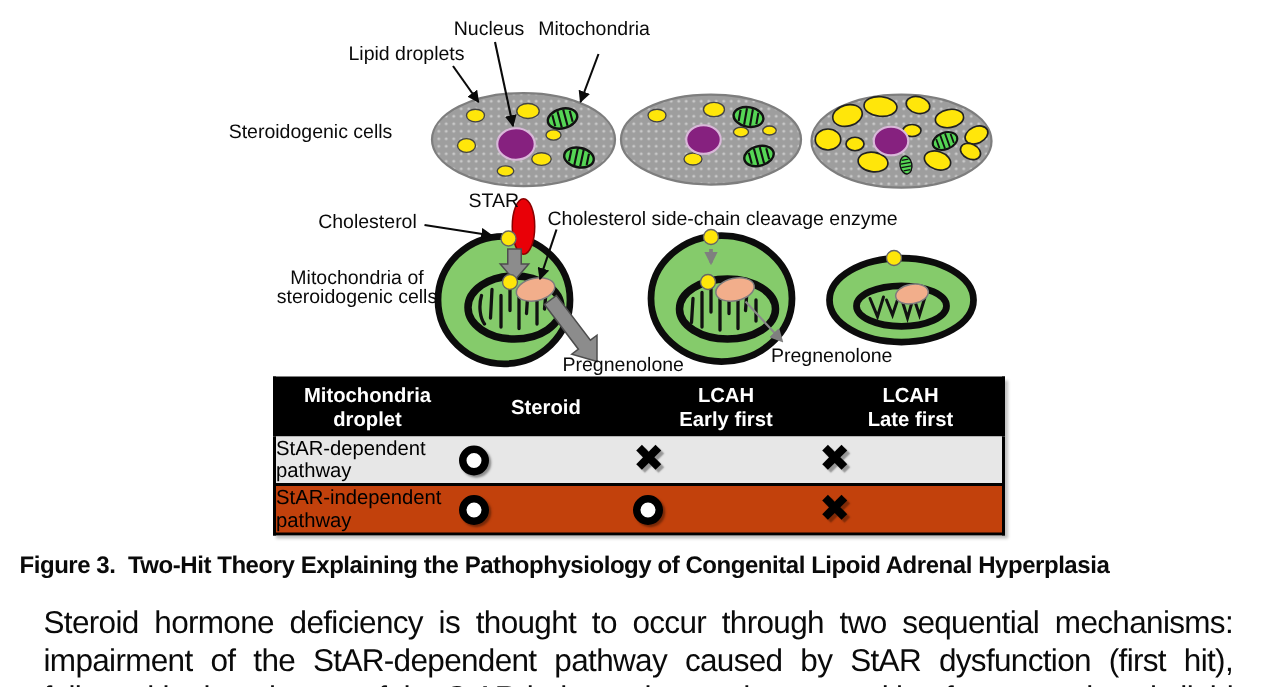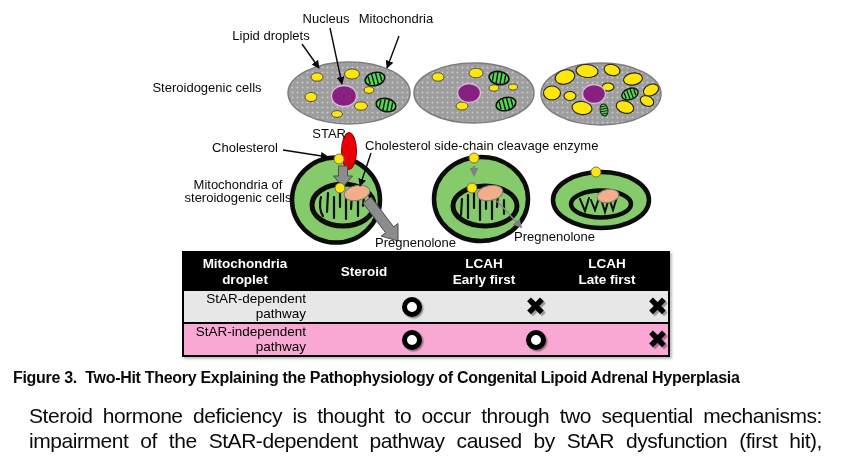--- a/index.html
+++ b/index.html
@@ -27,24 +27,24 @@
   }
   .cap-table th{
     background:#000;color:#fff;
     font-size:13.5px;font-weight:bold;
     height:38px;line-height:1.15;
     padding:0;text-align:center;vertical-align:middle;
   }
   .cap-table td{
     font-size:13.5px;color:#000;
     height:31px;line-height:1.1;
-    padding:0;text-align:right;vertical-align:middle;
+    padding:0;text-align:left;vertical-align:middle;
   }
   .cap-table tr.row-a td{background:#e7e7e7;}
-  .cap-table tr.row-b td{background:#f9a8d4;border-top:2px solid #000;}
+  .cap-table tr.row-b td{background:#c2410c;border-top:2px solid #000;}
   .tline{display:block;}
 
   .sym{display:inline-block;vertical-align:middle;}
   .sym[data-sym="circle"]{
     width:10px;height:10px;
     border:5.5px solid #000;border-radius:50%;
     box-shadow:1.5px 1.5px 1.5px rgba(0,0,0,.4);
     background:#fff;
   }
   .sym[data-sym="cross"]::before{

